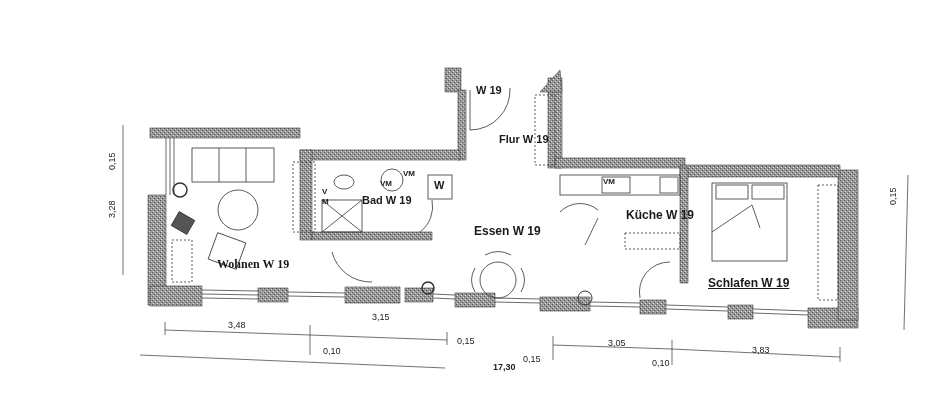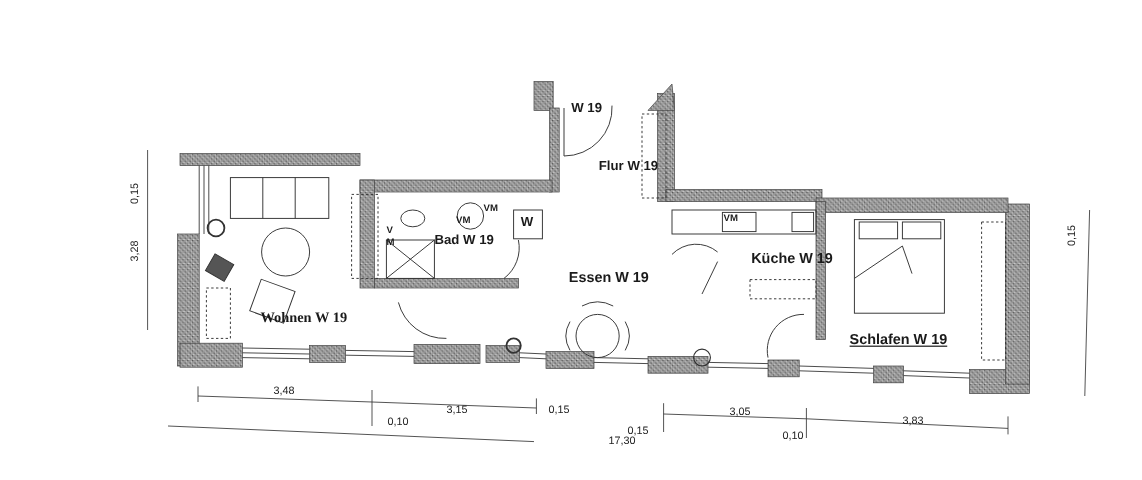--- a/index.html
+++ b/index.html
@@ -143,23 +143,23 @@
 <div class="lbl room" style="left:708px;top:276px;text-decoration:underline;">Schlafen W 19</div>
 
 <div class="lbl" style="left:434px;top:179px;font-size:11px;">W</div>
 <div class="lbl small" style="left:380px;top:162px;">VM</div>
 <div class="lbl small" style="left:403px;top:152px;">VM</div>
 <div class="lbl small" style="left:603px;top:160px;">VM</div>
 <div class="lbl small" style="left:322px;top:170px;">V</div>
 <div class="lbl small" style="left:322px;top:180px;">M</div>
 
 <div class="lbl dim" style="left:228px;top:320px;">3,48</div>
-<div class="lbl dim" style="left:372px;top:336px;text-align:right;">3,15</div>
+<div class="lbl dim" style="left:372px;top:312px;text-align:right;">3,15</div>
 <div class="lbl dim" style="left:457px;top:336px;">0,15</div>
 <div class="lbl dim" style="left:608px;top:338px;">3,05</div>
 <div class="lbl dim" style="left:752px;top:345px;">3,83</div>
 <div class="lbl dim" style="left:323px;top:346px;">0,10</div>
 <div class="lbl dim" style="left:523px;top:354px;">0,15</div>
 <div class="lbl dim" style="left:652px;top:358px;">0,10</div>
-<div class="lbl dim" style="left:507px;top:362px;">17,30</div>
+<div class="lbl dim" style="left:493px;top:362px;font-weight:bold;">17,30</div>
 <div class="lbl dim vert" style="left:107px;top:218px;">3,28</div>
 <div class="lbl dim vert" style="left:107px;top:170px;">0,15</div>
 <div class="lbl dim vert" style="left:888px;top:205px;">0,15</div>
 
 </body></html>

